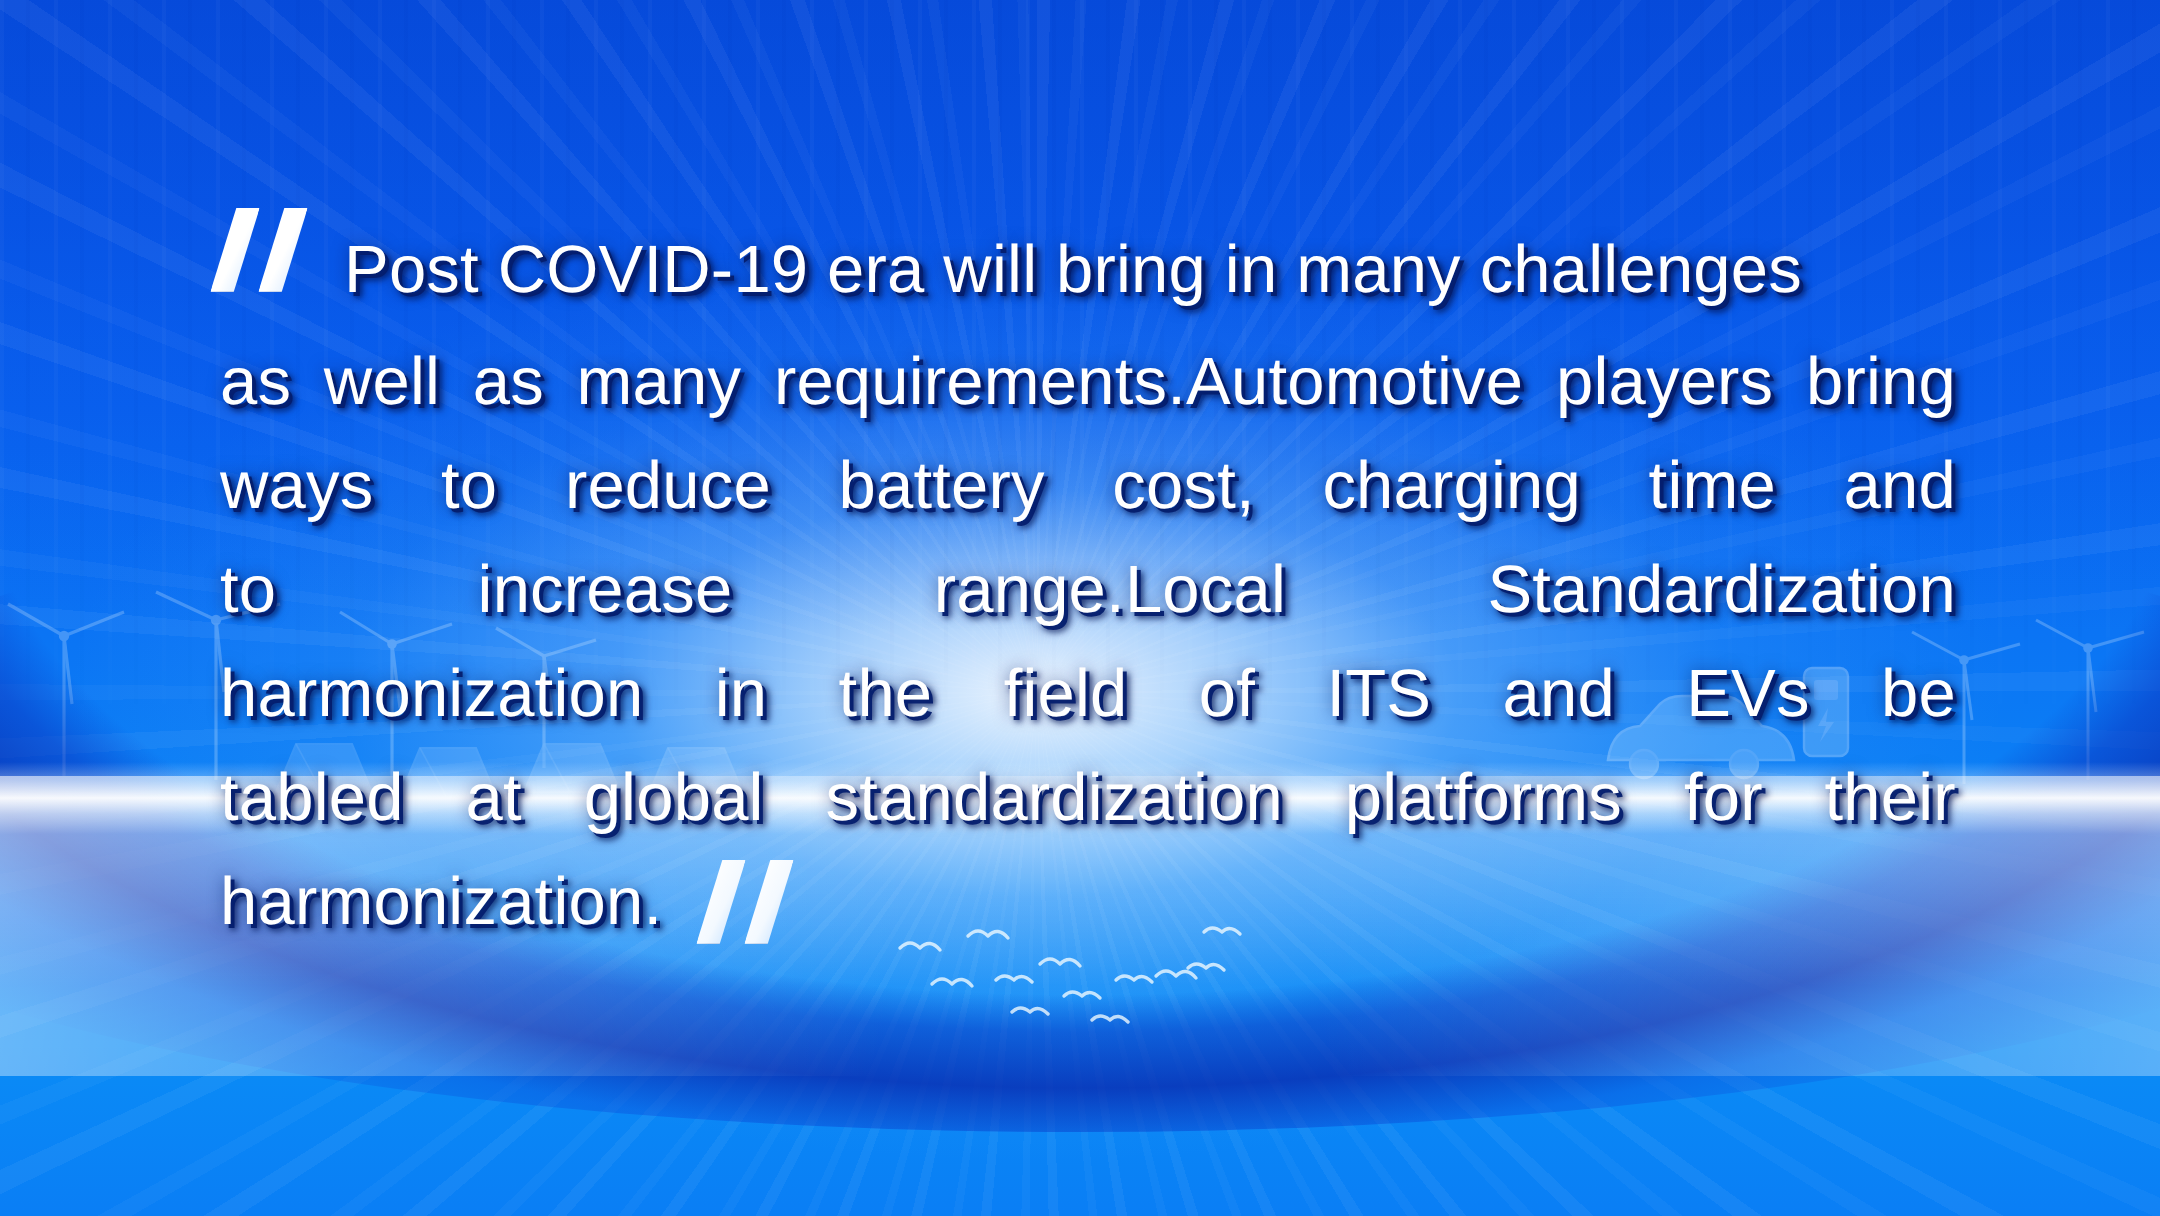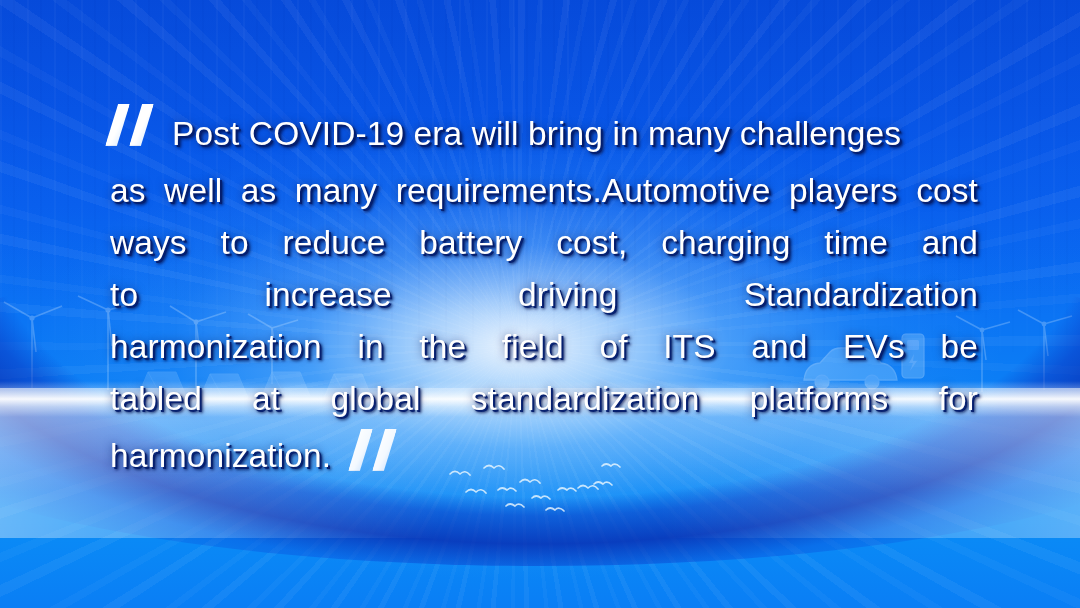--- a/index.html
+++ b/index.html
@@ -160,21 +160,21 @@
     clip-path:polygon(22% 0%, 100% 0%, 78% 100%, 0% 100%);
     height:42px;width:15px;
   }
   #quote-close{margin-left:22px;top:4px;}
   #quote-close i{
     clip-path:polygon(22% 0%, 100% 0%, 78% 100%, 0% 100%);
     height:42px;width:15px;
     background:linear-gradient(105deg,#ffffff 0%,#f3f9ff 60%,#cfe6ff 100%);
   }
 
-  .lastline{display:flex;align-items:flex-end;}
+  .lastline{display:flex;align-items:flex-start;}
 </style>
 </head>
 <body>
 
 <div id="slide">
 
   <div class="bg" id="bg-base"></div>
   <div class="bg" id="bg-glow"></div>
   <div class="bg" id="bg-topshade"></div>
   <div class="bg" id="bg-rays"></div>
@@ -281,38 +281,38 @@
       <span class="qmark" id="quote-open"><i></i><i></i></span><span>Post COVID-19 era will bring in many challenges</span>
     </div>
 
     <div class="quote-line justify">
       <span>as</span>
       <span>well</span>
       <span>as</span>
       <span>many</span>
       <span>requirements.Automotive</span>
       <span>players</span>
-      <span>cost</span>
+      <span>bring</span>
     </div>
 
     <div class="quote-line justify">
       <span>ways</span>
       <span>to</span>
       <span>reduce</span>
       <span>battery</span>
       <span>cost,</span>
       <span>charging</span>
       <span>time</span>
       <span>and</span>
     </div>
 
     <div class="quote-line justify">
       <span>to</span>
       <span>increase</span>
-      <span>driving</span>
+      <span>range.Local</span>
       <span>Standardization</span>
     </div>
 
     <div class="quote-line justify">
       <span>harmonization</span>
       <span>in</span>
       <span>the</span>
       <span>field</span>
       <span>of</span>
       <span>ITS</span>
@@ -321,20 +321,21 @@
       <span>be</span>
     </div>
 
     <div class="quote-line justify">
       <span>tabled</span>
       <span>at</span>
       <span>global</span>
       <span>standardization</span>
       <span>platforms</span>
       <span>for</span>
+      <span>their</span>
     </div>
 
     <div class="quote-line lastline">
       <span>harmonization.</span>
         <span class="qmark" id="quote-close"><i></i><i></i></span>
     </div>
 
   </div>
 </div>
 

